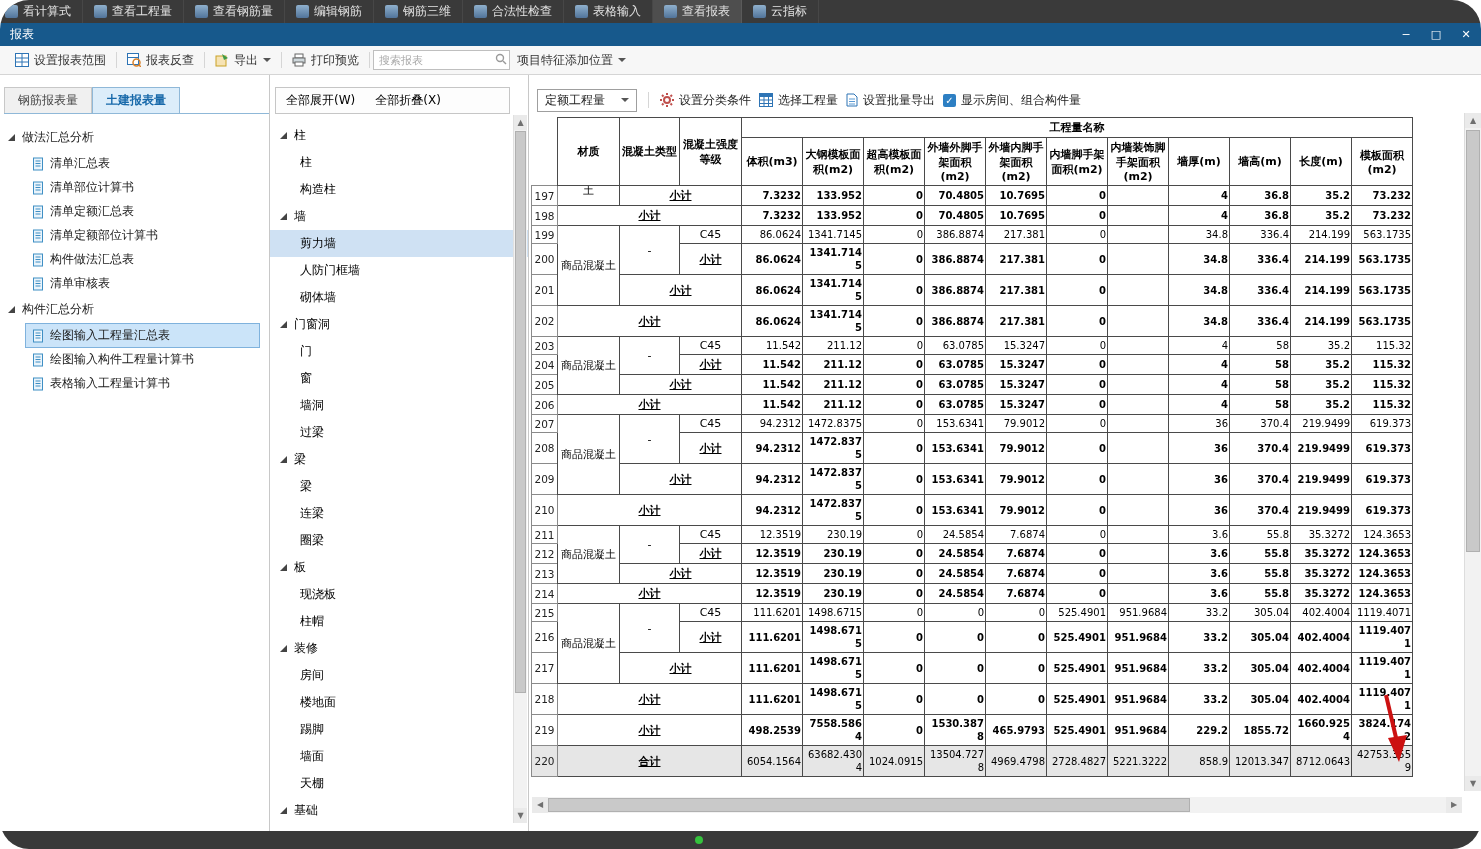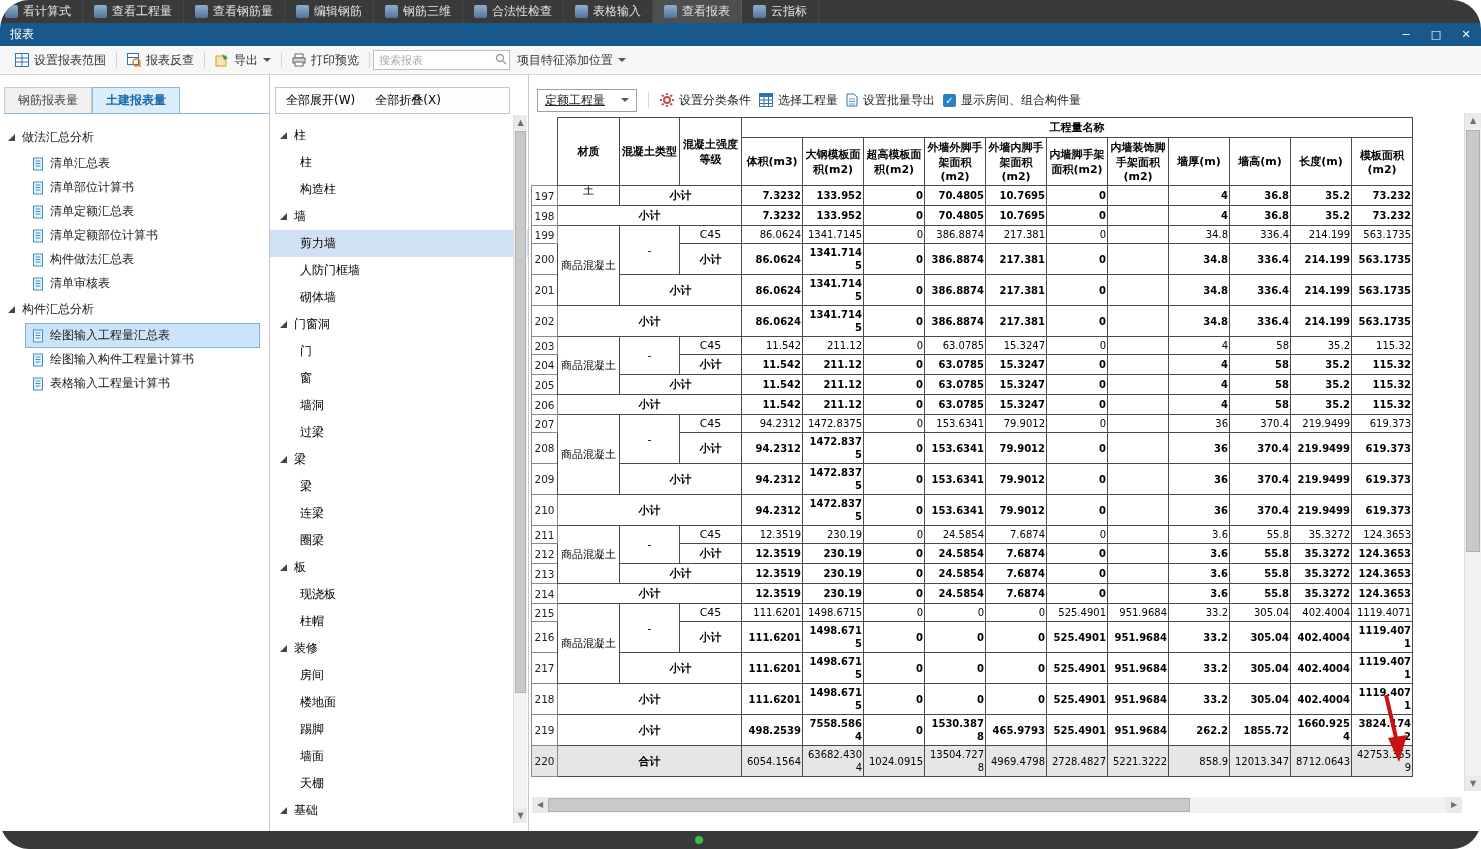--- a/index.html
+++ b/index.html
@@ -49,34 +49,34 @@
   .mid-header{margin:0 18px 0 5px;border:1px solid #c6c6c6;display:flex;font-size:12px;background:#fdfdfd;}
   .mid-btn{padding:4px 10px;white-space:nowrap;}
   .mid-tree{font-size:12px;margin-top:8px;overflow:hidden;height:calc(100% - 40px);}
   .group{display:flex;align-items:center;gap:7px;padding:5px 10px;}
   .child{padding:5px 0 5px 30px;}
   .child.selected{background:var(--tree-selection,#cfe1f3);}
 
   
   .table-area{flex:1;position:relative;box-sizing:border-box;padding-top:12px;overflow:hidden;}
   .table-toolbar{display:flex;align-items:center;font-size:12px;gap:8px;padding:0 8px;height:26px;color:#222;}
-  .dd{border:1px solid #9f9f9f;background:#fff;display:flex;align-items:center;gap:16px;padding:2px 7px;text-decoration:underline;}
+  .dd{border:1px solid #9f9f9f;background:#fff;display:flex;align-items:center;gap:16px;padding:2px 7px;}
   .tt-btn{display:flex;align-items:center;gap:5px;white-space:nowrap;}
   .checkbox{width:13px;height:13px;background:var(--checkbox,#2d7fc3);color:#fff;font-size:10px;line-height:13px;
     text-align:center;border-radius:2px;flex:0 0 auto;}
 
   .table-wrap{margin:4px 0 0 2px;width:885px;height:678px;overflow:hidden;}
   table{border-collapse:collapse;table-layout:fixed;width:881px;}
   td,th{border:1px solid #4a4a4a;overflow:hidden;word-wrap:break-word;}
   th{font-size:11px;font-weight:bold;padding:2px 1px;text-align:center;vertical-align:middle;color:#000;background:#fff;}
   th.blank{border:none;background:#fff;}
   th.group-title{height:15px;}
   td.rnum{border-color:#8a8a8a;font-size:10.5px;text-align:center;color:#222;background:#fff;padding:2px 0;}
   td.lab{font-size:11px;text-align:center;vertical-align:middle;padding:2px 1px;color:#000;}
-  td.sub{font-weight:bold;}
+  td.sub{font-weight:bold;text-decoration:underline;}
   td.partial{vertical-align:top;line-height:10px;padding-top:0;}
   td.val{font-size:10px;text-align:right;padding:2px 1px;vertical-align:middle;line-height:13px;color:#000;}
   tr.bold td.val{font-weight:bold;}
   tr.total td{background:var(--total-row-bg,#e6e6e6);}
 
   
   .v-scroll{position:absolute;right:0;top:38px;width:16px;height:678px;background:#f2f2f2;border-left:1px solid #ddd;}
   .mid-scroll{position:absolute;right:1px;top:40px;bottom:8px;width:13px;background:#f2f2f2;border-left:1px solid #e0e0e0;}
   .sb-arrow{height:15px;font-size:8px;color:#707070;text-align:center;line-height:15px;background:#eaeaea;}
   .sb-track{position:relative;}
@@ -832,21 +832,21 @@
               <tr class="bold">
                 <td class="rnum">219</td>
                 <td class="lab sub" colspan="3">小计</td>
                 <td class="val">498.2539</td>
                 <td class="val">7558.5864</td>
                 <td class="val">0</td>
                 <td class="val">1530.3878</td>
                 <td class="val">465.9793</td>
                 <td class="val">525.4901</td>
                 <td class="val">951.9684</td>
-                <td class="val">262.2</td>
+                <td class="val">229.2</td>
                 <td class="val">1855.72</td>
                 <td class="val">1660.9254</td>
                 <td class="val">3824.1742</td>
               </tr>
               <tr class="total">
                 <td class="rnum">220</td>
                 <td class="lab sub" colspan="3">合计</td>
                 <td class="val">6054.1564</td>
                 <td class="val">63682.4304</td>
                 <td class="val">1024.0915</td>

